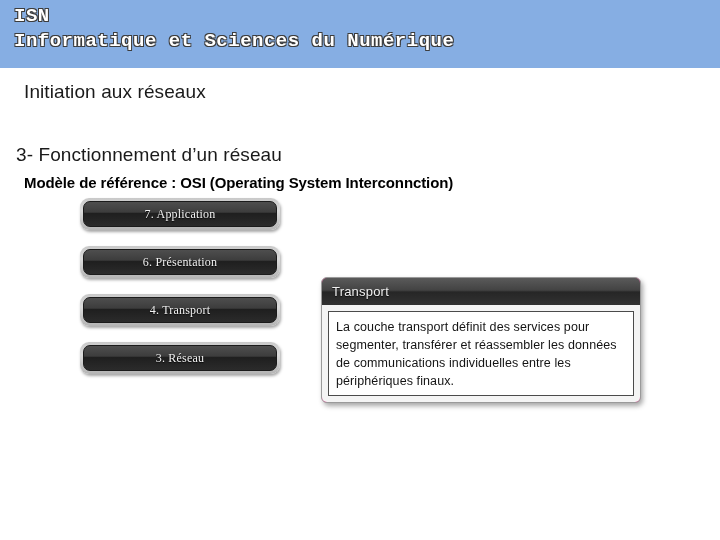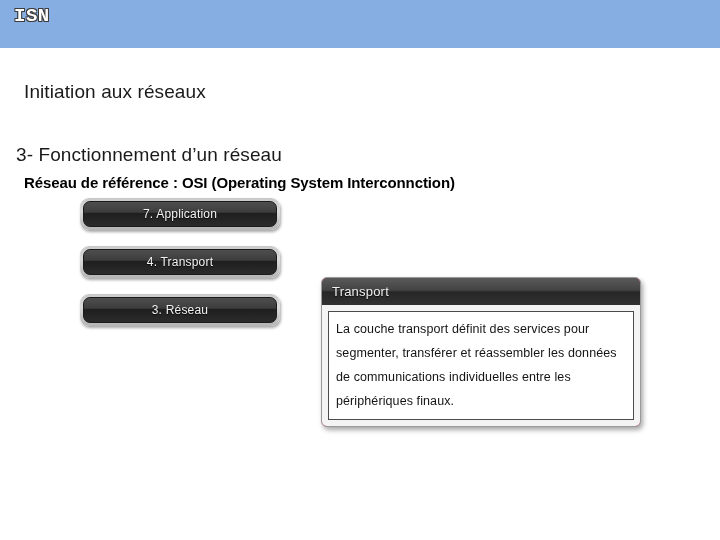--- a/index.html
+++ b/index.html
@@ -14,21 +14,21 @@
     overflow: hidden;
     position: relative;
   }
 
   
   .header-band {
     position: absolute;
     left: 0;
     top: 0;
     width: 720px;
-    height: 48px;
+    height: 68px;
     background: #86aee3;
     box-sizing: border-box;
     padding: 4px 0 0 14px;
   }
   .header-line {
     font-family: "Liberation Mono", "DejaVu Sans Mono", monospace;
     font-weight: bold;
     color: #ffffff;
     font-size: 19px;
     line-height: 25px;
@@ -98,20 +98,21 @@
     background: linear-gradient(to bottom,
         #4e4e4e 0%,
         #3d3d3d 42%,
         #1f1f1f 48%,
         #2b2b2b 100%);
     border: 1px solid #1b1b1b;
     box-sizing: border-box;
     display: flex;
     align-items: center;
     justify-content: center;
+    font-family: Liberation Serif, serif;
   }
   .osi-layer-label {
     color: #f2f2f2;
     font-size: 12px;
     letter-spacing: 0.2px;
     text-shadow: 0 1px 1px rgba(0,0,0,0.8);
     white-space: nowrap;
   }
 
   
@@ -152,45 +153,51 @@
   }
   .tooltip-body {
     border: 1px solid #4b4b4b;
     background: #ffffff;
     padding: 5px 7px 6px 7px;
     box-sizing: border-box;
   }
   .tooltip-text {
     color: #141414;
     font-size: 12.5px;
-    line-height: 24px;
+    line-height: 13px;
     letter-spacing: 0.1px;
   }
 </style>
 </head>
 <body>
 
 <div class="header-band">
   <div class="header-line">ISN</div>
+  <div class="header-line sub">Informatique et Sciences du Numérique</div>
 </div>
 
 <div class="lesson-title">Initiation aux réseaux</div>
 
 <div class="section-title">3- Fonctionnement d’un réseau</div>
 
-<div class="section-subtitle">Réseau de référence : OSI (Operating System  Interconnction)</div>
+<div class="section-subtitle">Modèle de référence : OSI (Operating System  Interconnction)</div>
 
 <div class="osi-stack">
 
   <div class="osi-layer">
     <div class="osi-layer-inner">
       <span class="osi-layer-label">7. Application</span>
     </div>
   </div>
 
+  <div class="osi-layer">
+    <div class="osi-layer-inner">
+      <span class="osi-layer-label">6. Présentation</span>
+    </div>
+  </div>
 
 
   <div class="osi-layer">
     <div class="osi-layer-inner">
       <span class="osi-layer-label">4. Transport</span>
     </div>
   </div>
 
   <div class="osi-layer">
     <div class="osi-layer-inner">

